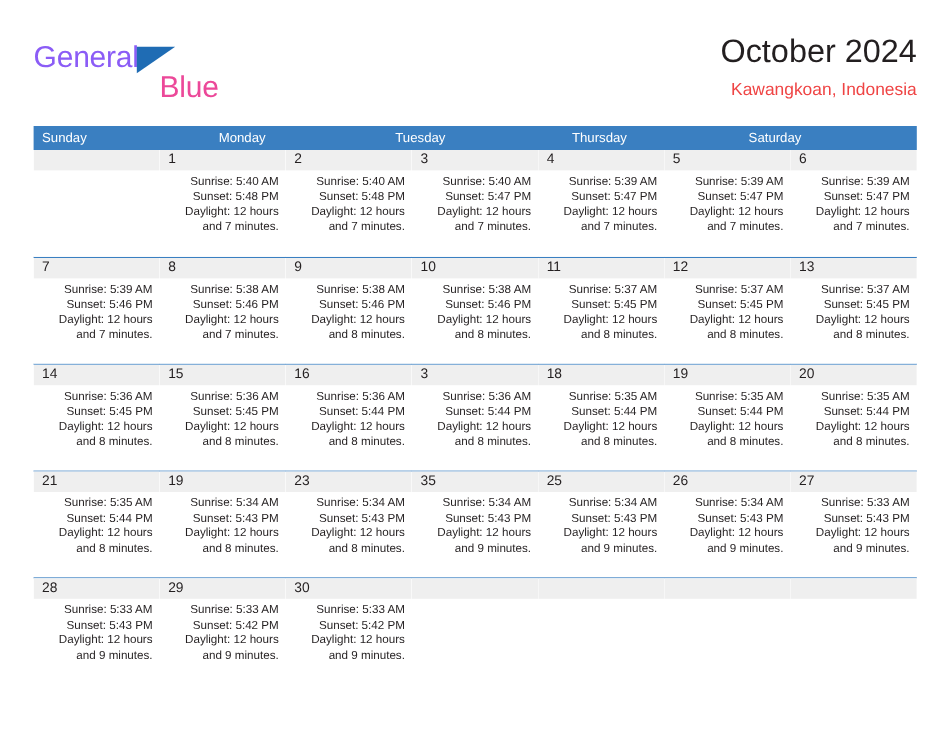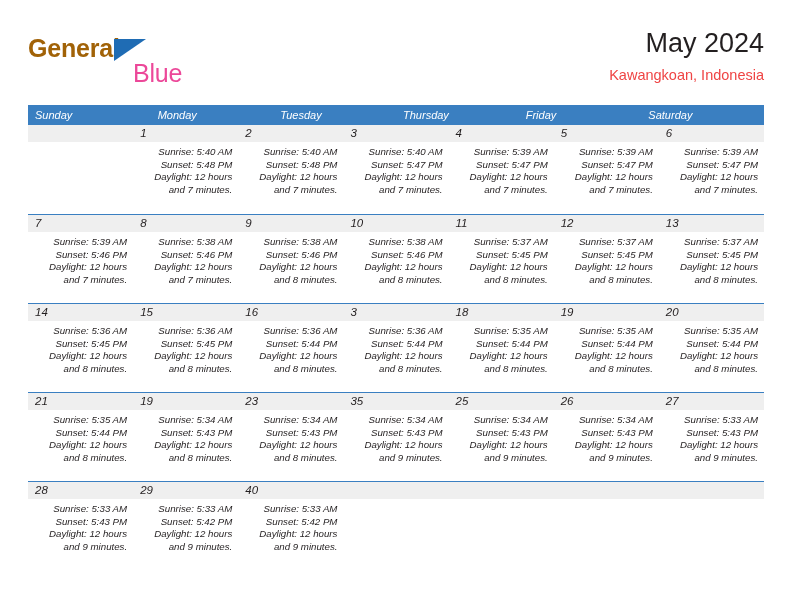--- a/index.html
+++ b/index.html
@@ -35,23 +35,22 @@
     top: 8px;
     width: 220px;
     height: 58px;
   }
   .logo-general {
     position: absolute;
     left: 0;
     top: 0;
     font-size: 25px;
     letter-spacing: -0.2px;
-    color: #a16207;
+    color: #8b5cf6;
     font-family: "Liberation Sans", sans-serif;
-    font-weight: bold;
   }
   .logo-triangle {
     position: absolute;
     left: 86px;
     top: 5px;
     width: 0;
     height: 0;
     border-left: 32px solid #1f6cb4;
     border-bottom: 22px solid transparent;
   }
@@ -83,21 +82,20 @@
     margin-top: 4px;
     white-space: nowrap;
   }
 
   
   .calendar {
     position: absolute;
     left: 28px;
     top: 105px;
     width: 736px;
-    font-style: italic;
   }
   .weekday-row {
     display: flex;
     background: #3a7fc1;
     height: 20px;
   }
   .weekday {
     flex: 1 1 0;
     color: #ffffff;
     font-size: 11px;
@@ -147,32 +145,31 @@
 
 <div class="page">
 
   <div class="header">
     <div class="logo">
       <span class="logo-general">General</span>
       <span class="logo-triangle"></span>
       <span class="logo-blue">Blue</span>
     </div>
     <div class="title-block">
-      <div class="cal-title">May 2024</div>
+      <div class="cal-title">October 2024</div>
       <div class="cal-subtitle">Kawangkoan, Indonesia</div>
     </div>
   </div>
 
   <div class="calendar">
     <div class="weekday-row" id="weekday-row">
         <div class="weekday">Sunday</div>
         <div class="weekday">Monday</div>
         <div class="weekday">Tuesday</div>
         <div class="weekday">Thursday</div>
-        <div class="weekday">Friday</div>
         <div class="weekday">Saturday</div>
       </div>
     <div id="weeks-container">
         <div class="week-row">
           <div class="day-cell empty">
             <div class="day-num-band"></div>
             <div class="day-body">
               <div></div>
               <div></div>
               <div></div>
@@ -442,21 +439,21 @@
           <div class="day-cell">
             <div class="day-num-band">29</div>
             <div class="day-body">
               <div>Sunrise: 5:33 AM</div>
               <div>Sunset: 5:42 PM</div>
               <div>Daylight: 12 hours</div>
               <div>and 9 minutes.</div>
             </div>
           </div>
           <div class="day-cell">
-            <div class="day-num-band">40</div>
+            <div class="day-num-band">30</div>
             <div class="day-body">
               <div>Sunrise: 5:33 AM</div>
               <div>Sunset: 5:42 PM</div>
               <div>Daylight: 12 hours</div>
               <div>and 9 minutes.</div>
             </div>
           </div>
           <div class="day-cell empty">
             <div class="day-num-band"></div>
             <div class="day-body">

